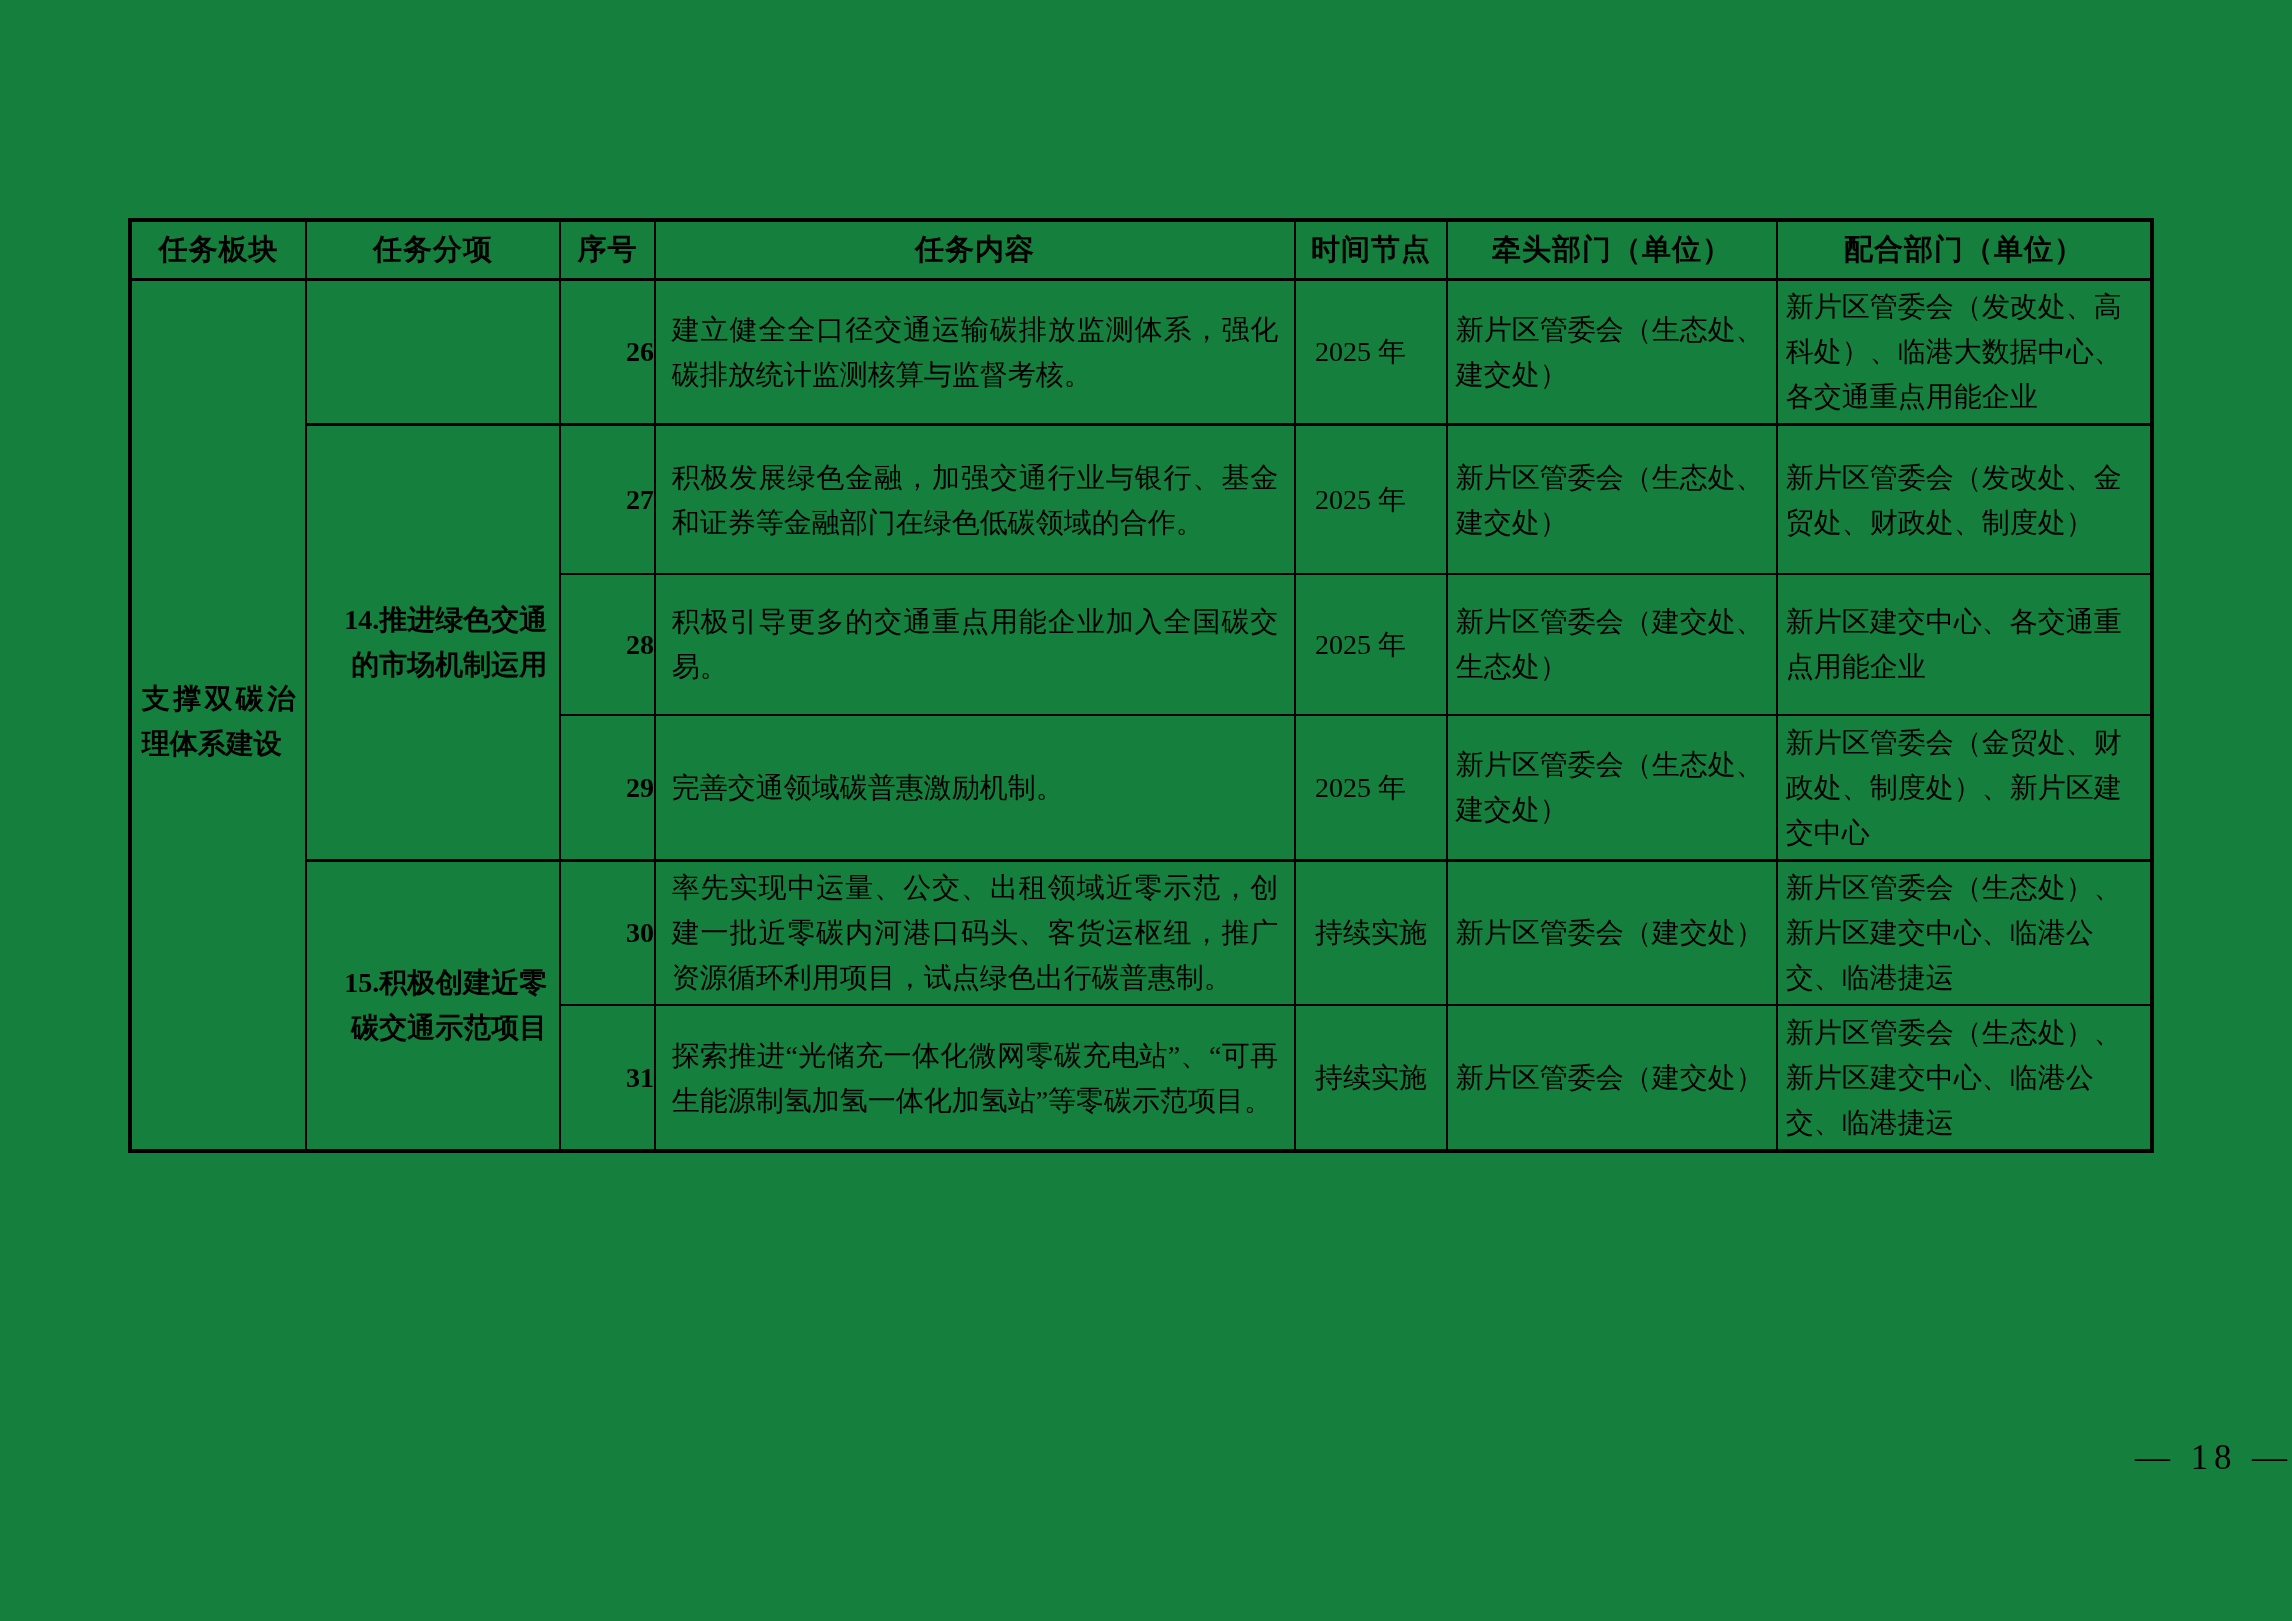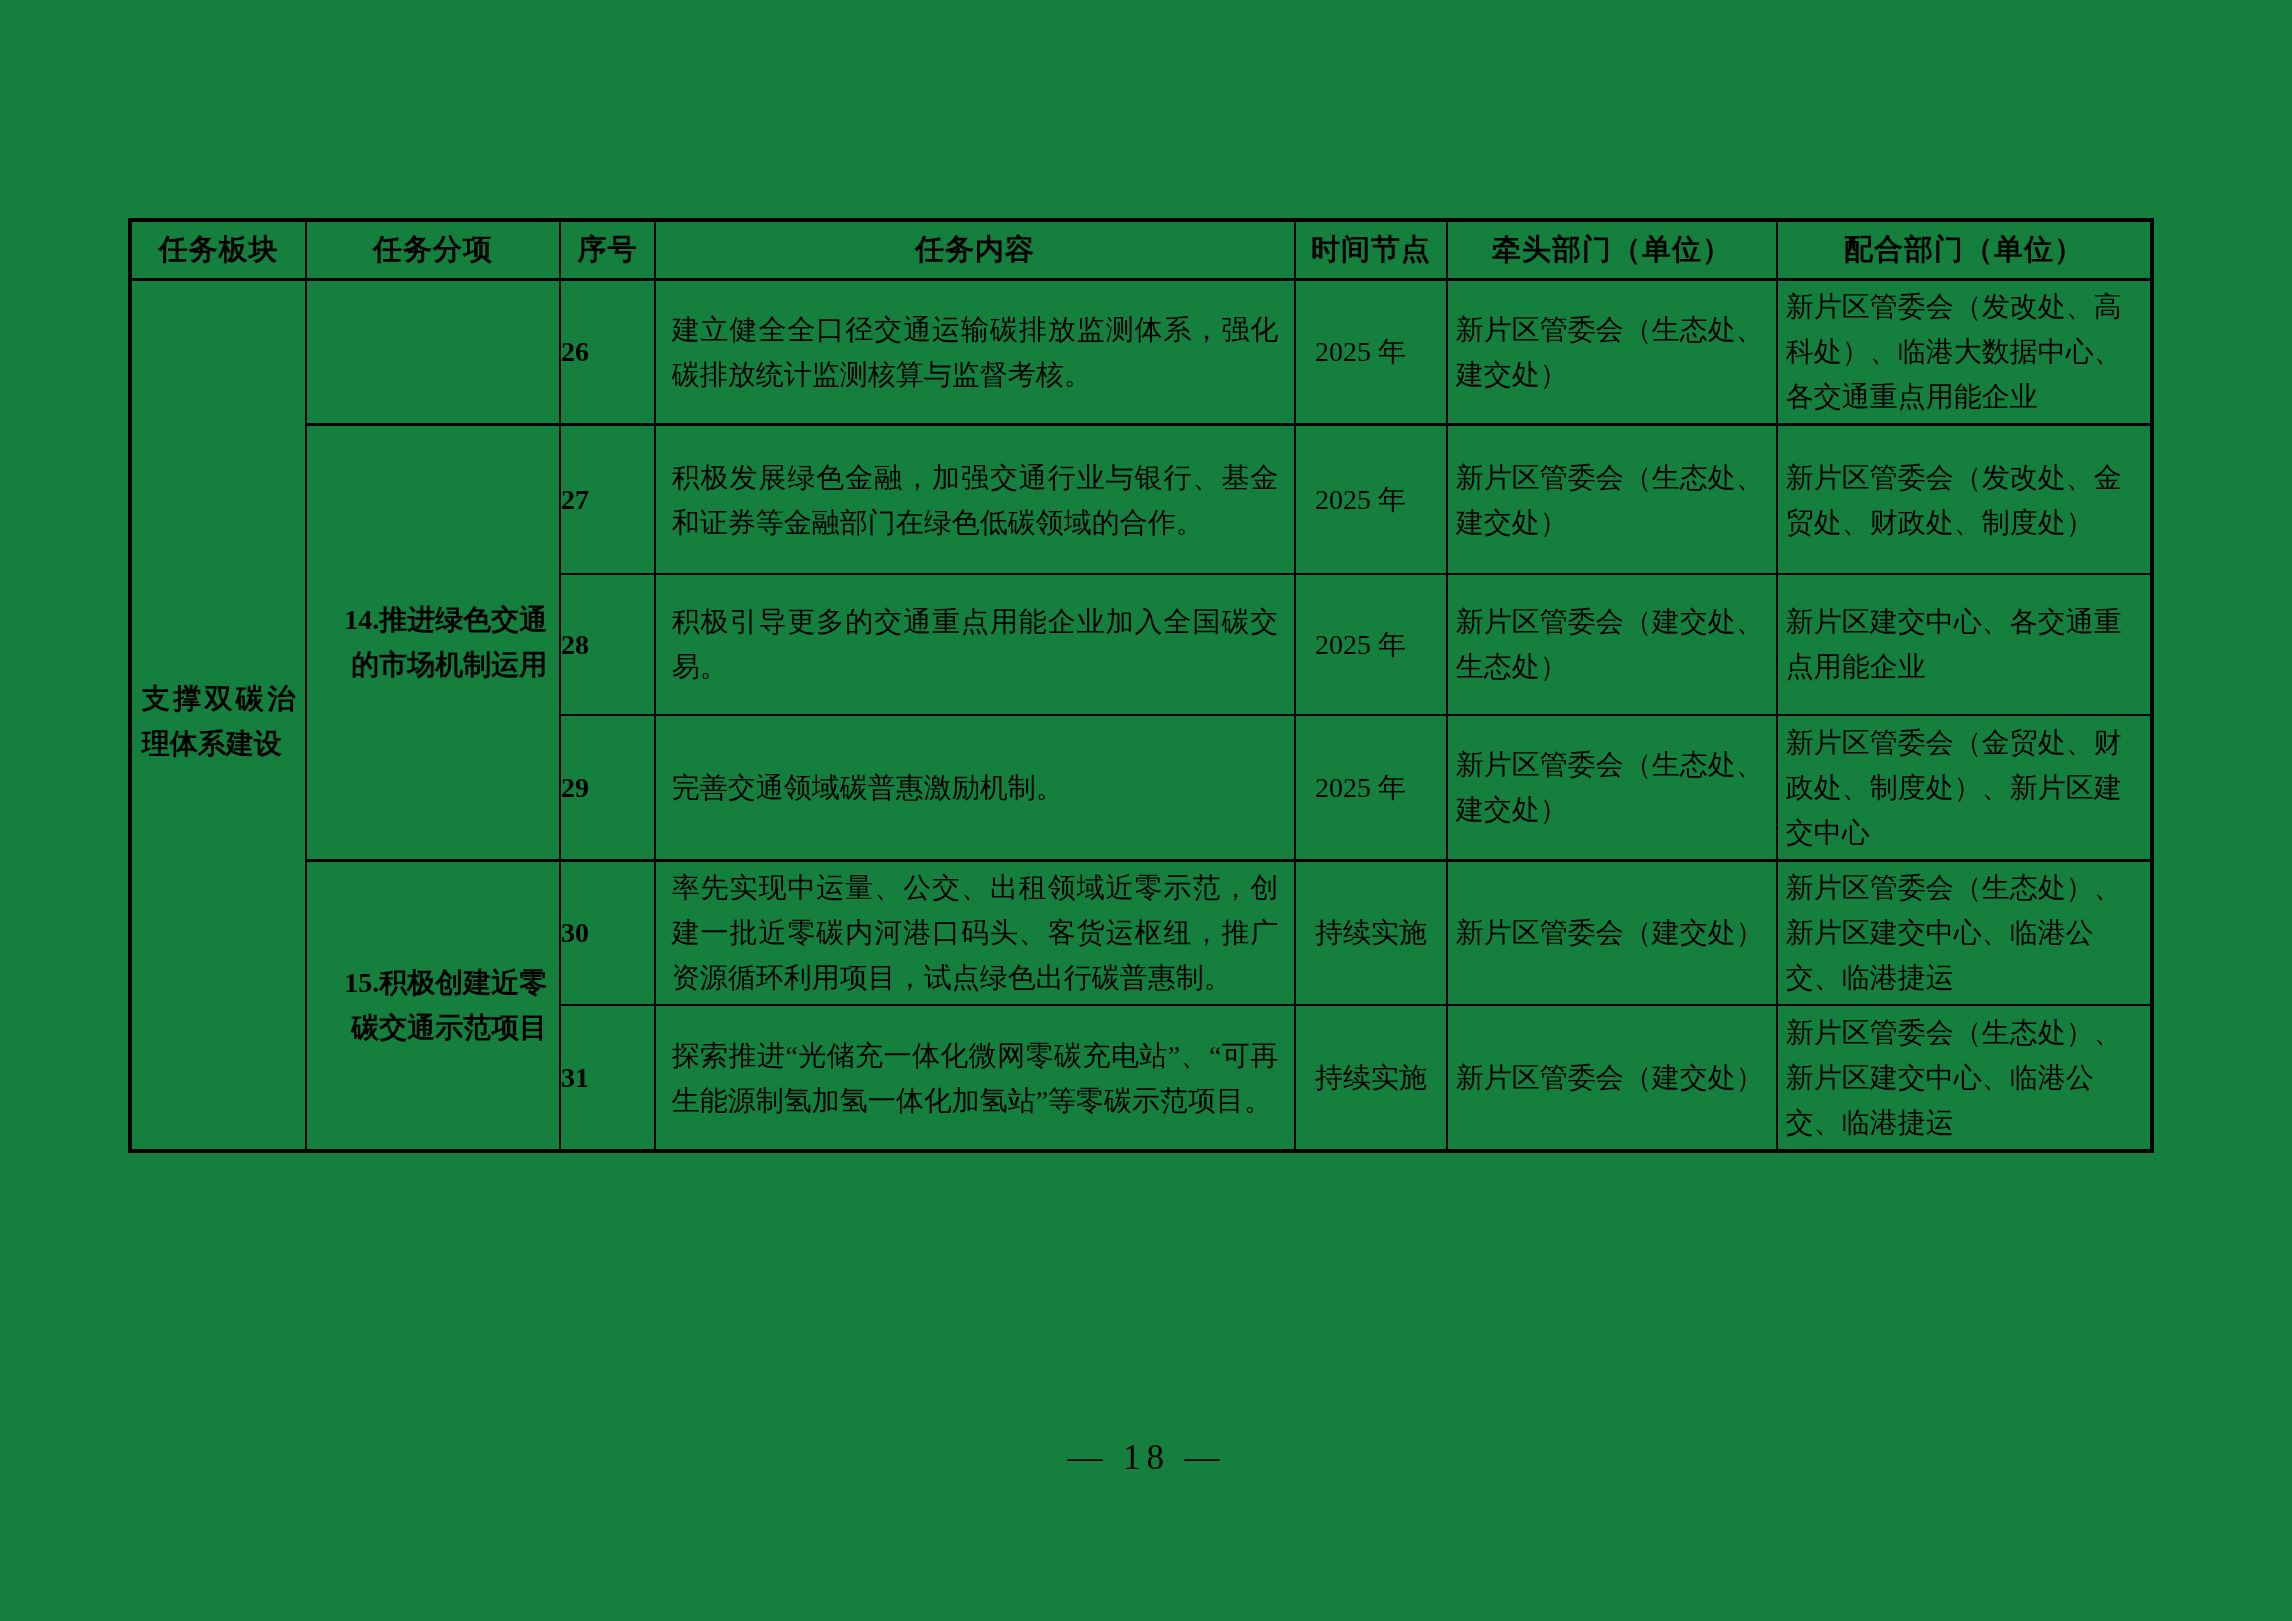--- a/index.html
+++ b/index.html
@@ -64,21 +64,21 @@
     text-align: justify;
   }
   td.c-group {
     font-weight: bold;
     font-size: 28px;
     line-height: 47px;
     padding: 0 11.8px;
     text-align: right;
   }
   td.c-no {
-    text-align: left;
+    text-align: right;
     font-weight: bold;
     font-size: 29px;
     padding: 0;
   }
   td.c-content {
     text-align: justify;
     padding: 3.9px 15.7px;
     line-height: 47px;
   }
   td.c-time {
@@ -95,21 +95,21 @@
     text-align: left;
     padding: 3.9px 7.8px;
     line-height: 44px;
   }
 
   .page-number {
     position: absolute;
     top: 1438px;
     left: 0;
     width: 2293px;
-    text-align: center;
+    text-align: right;
     font-size: 35px;
     letter-spacing: 5.9px;
     color: #000;
   }
 </style>
 </head>
 <body>
 
 <div class="page">
 

